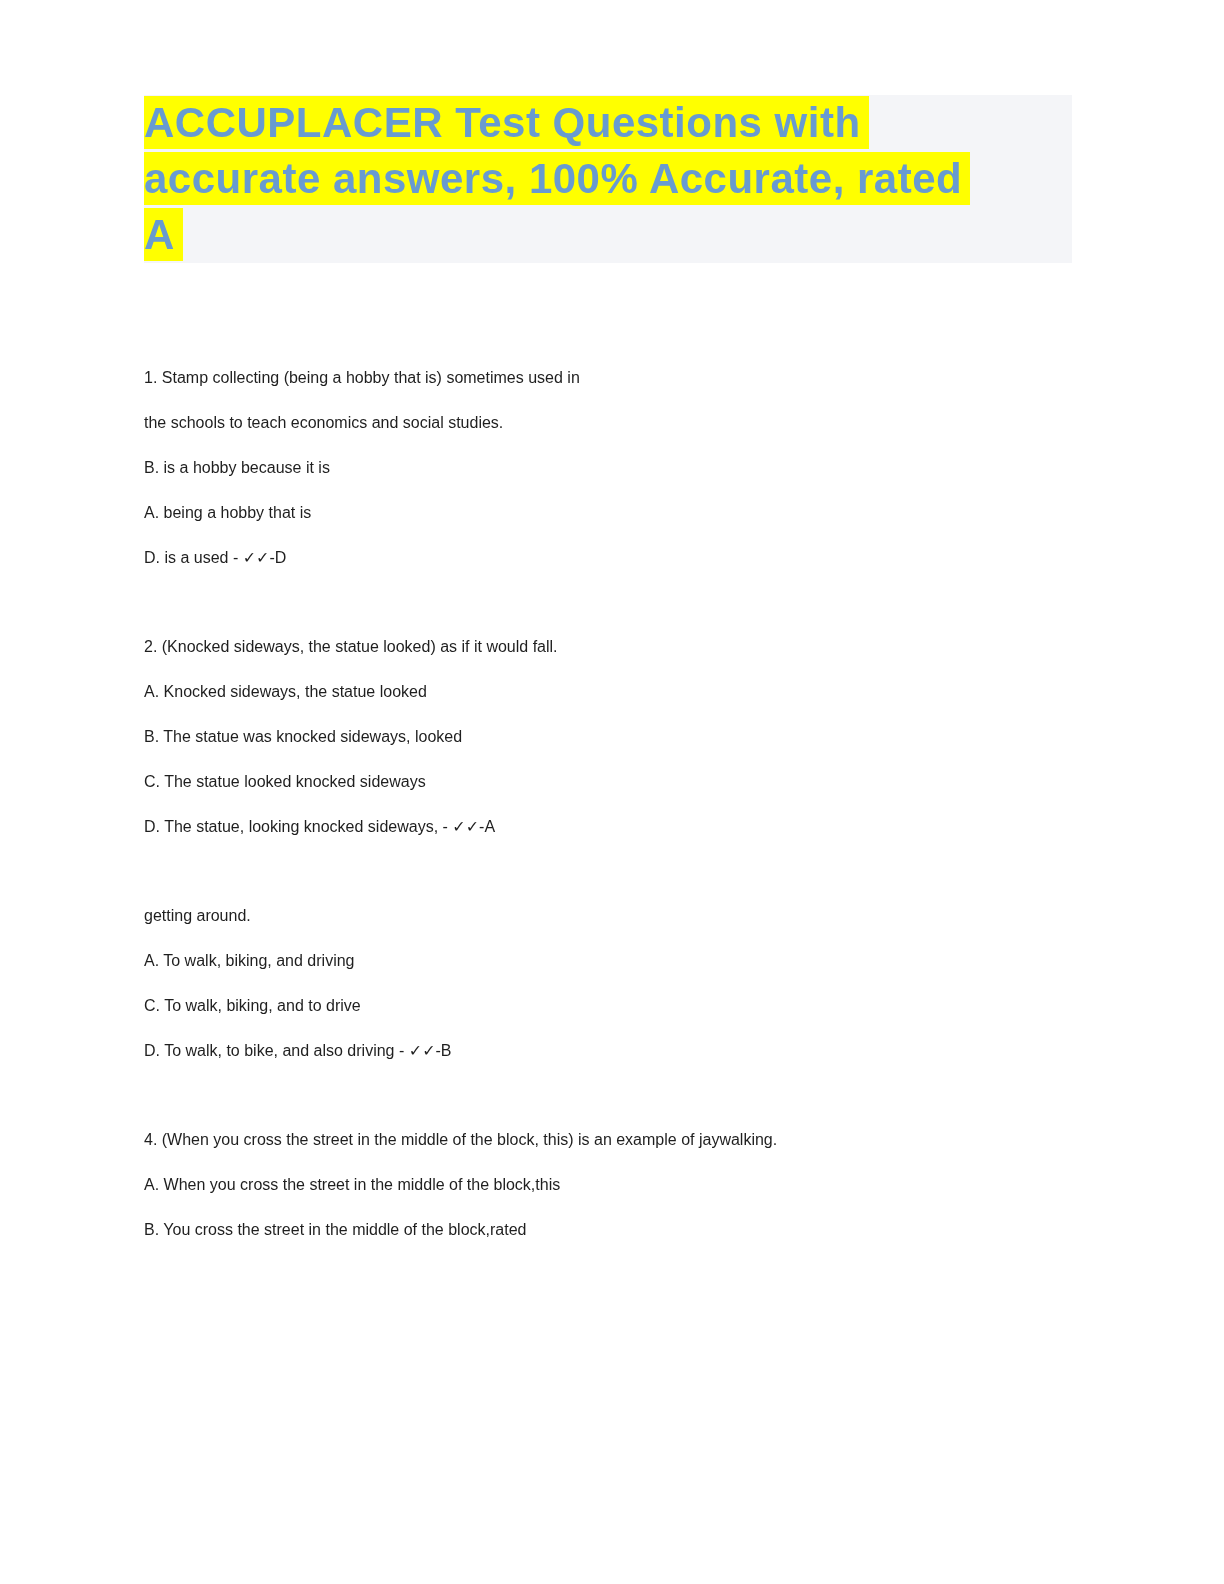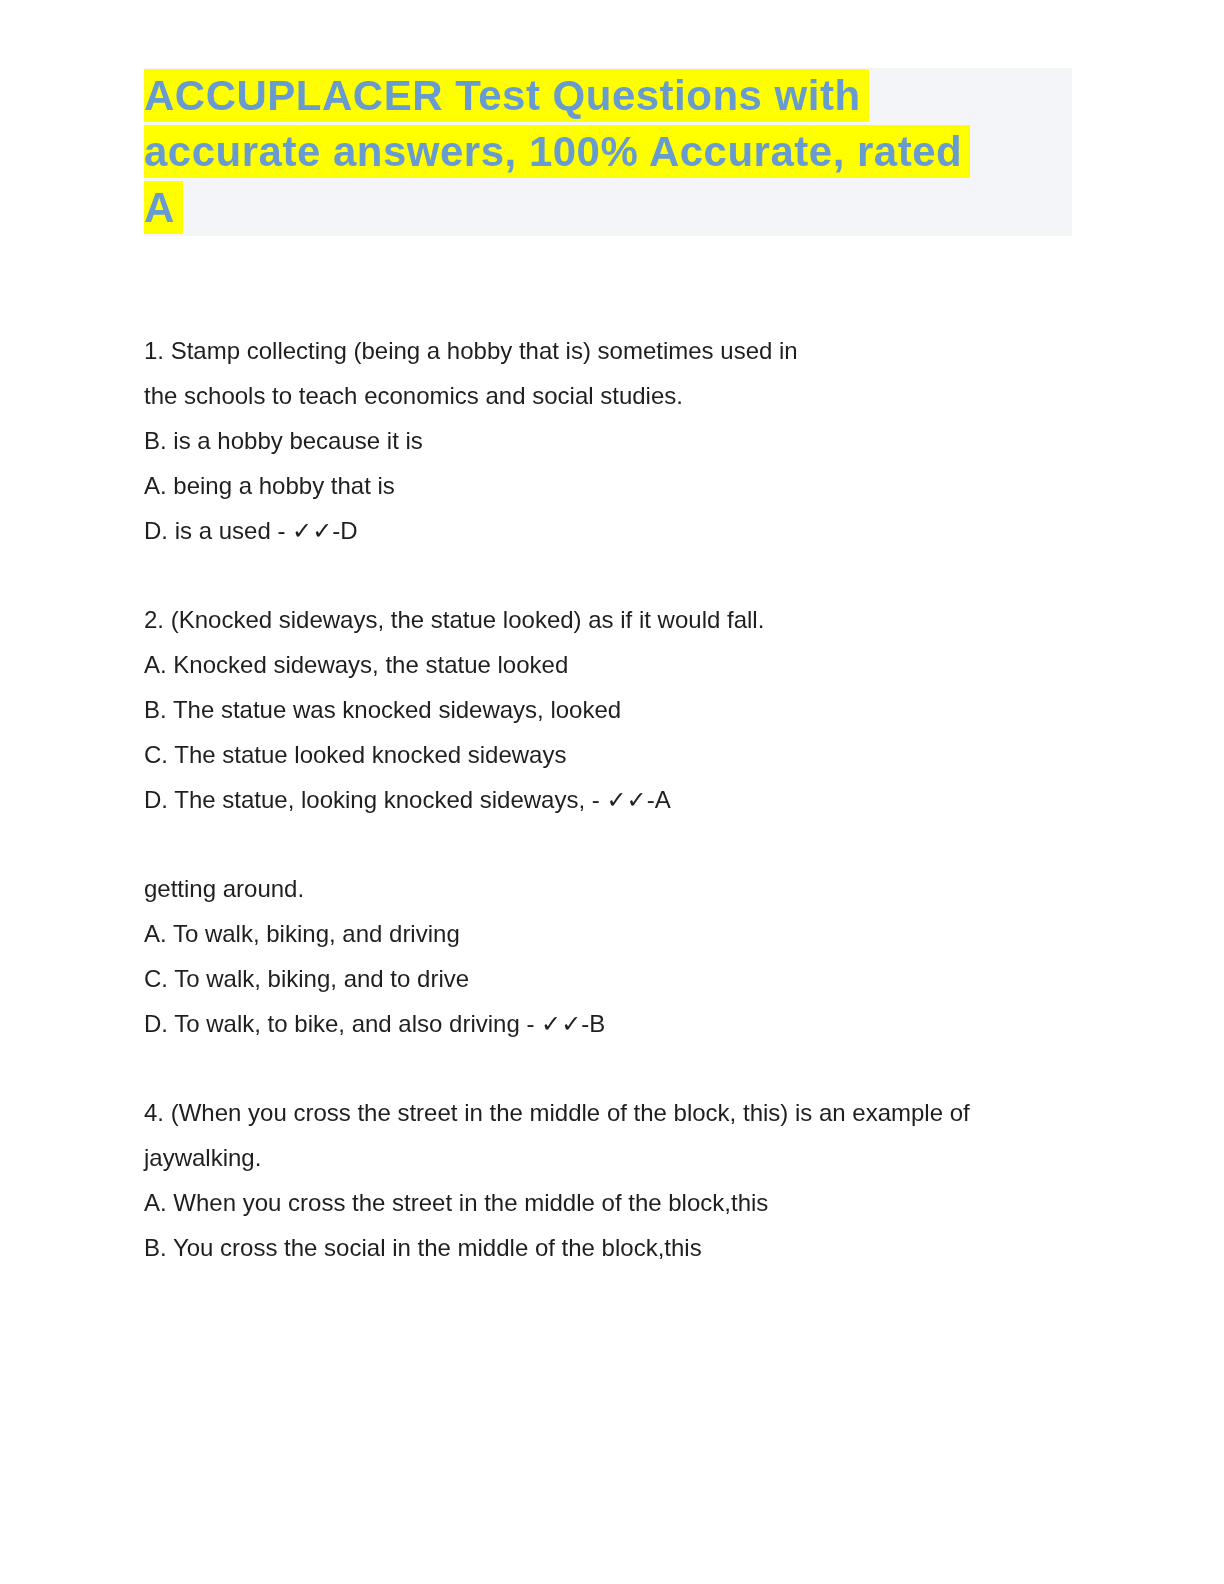--- a/index.html
+++ b/index.html
@@ -18,21 +18,21 @@
     font-family: "Liberation Sans", sans-serif;
     overflow: hidden;
   }
   .content {
     position: absolute;
     left: 144px;
     top: 0;
     width: 936px;
   }
   .title-block {
-    margin-top: 68px;
+    margin-top: 95px;
     background: var(--title-bg);
     width: 928px;
   }
   .title-block h1 {
     margin: 0;
     font-size: 42px;
     line-height: 56px;
     font-weight: bold;
     color: var(--title-color);
     letter-spacing: 0.5px;
@@ -42,21 +42,21 @@
     padding: 3px 8px 3px 0;
   }
   .questions {
     margin-top: 92px;
   }
   .question + .question {
     margin-top: 44px;
   }
   .question p {
     margin: 0;
-    font-size: 24px;
+    font-size: 16px;
     line-height: 45px;
     color: var(--body-color);
   }
 </style>
 </head>
 <body>
 
 <div class="page">
   <div class="content">
 
@@ -85,18 +85,18 @@
         </div>
         <div class="question">
           <p>getting around.</p>
           <p>A. To walk, biking, and driving</p>
           <p>C. To walk, biking, and to drive</p>
           <p>D. To walk, to bike, and also driving - ✓✓-B</p>
         </div>
         <div class="question">
           <p>4. (When you cross the street in the middle of the block, this) is an example of jaywalking.</p>
           <p>A. When you cross the street in the middle of the block,this</p>
-          <p>B. You cross the social in the middle of the block,this</p>
+          <p>B. You cross the street in the middle of the block,rated</p>
         </div>
       </div>
 
   </div>
 </div>
 
 </body></html>

